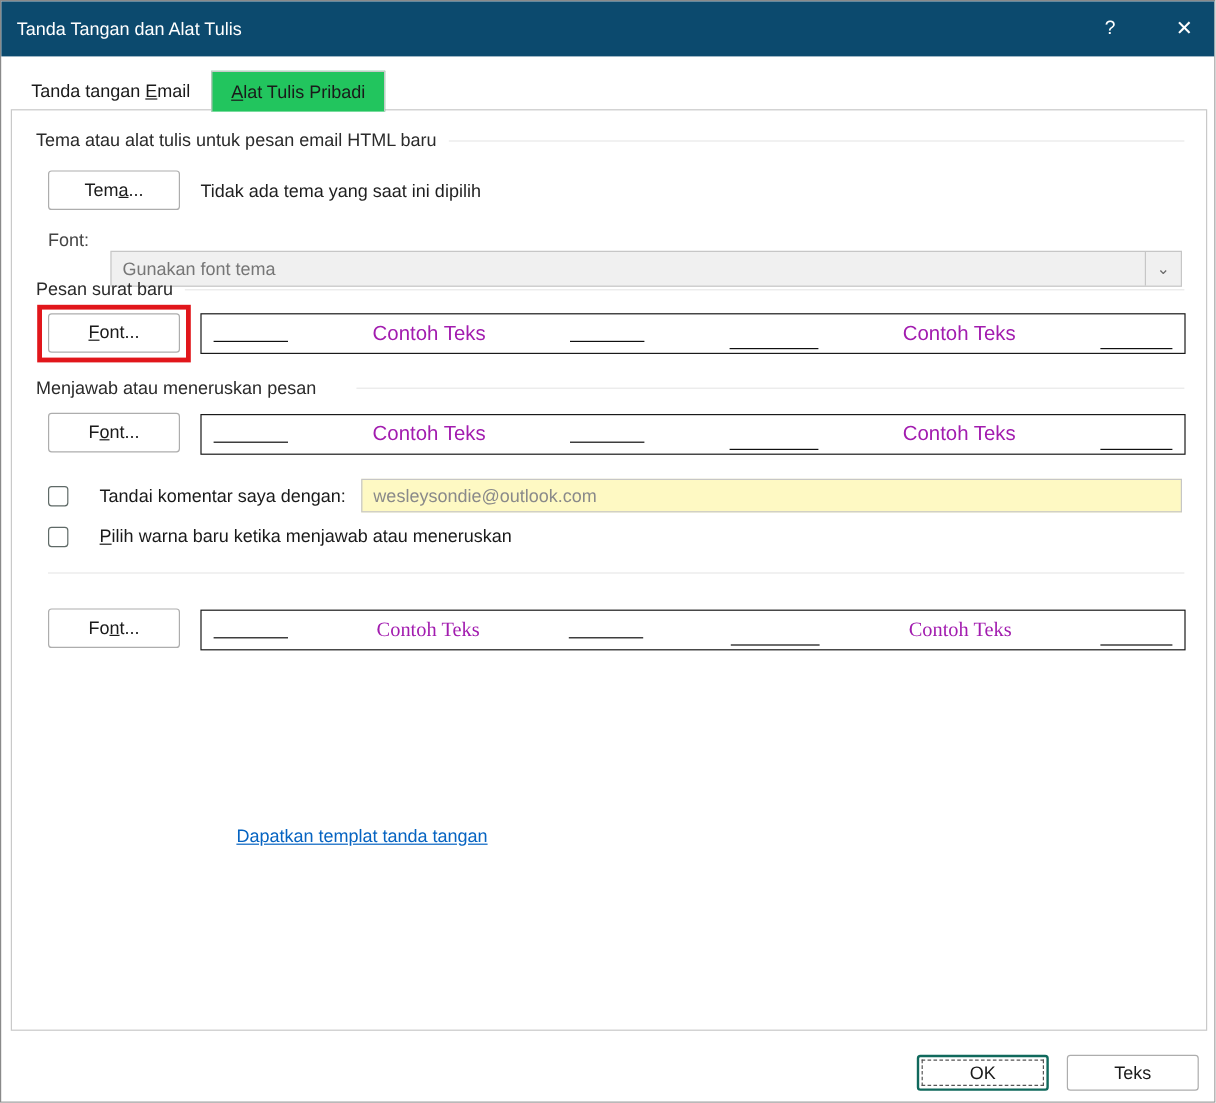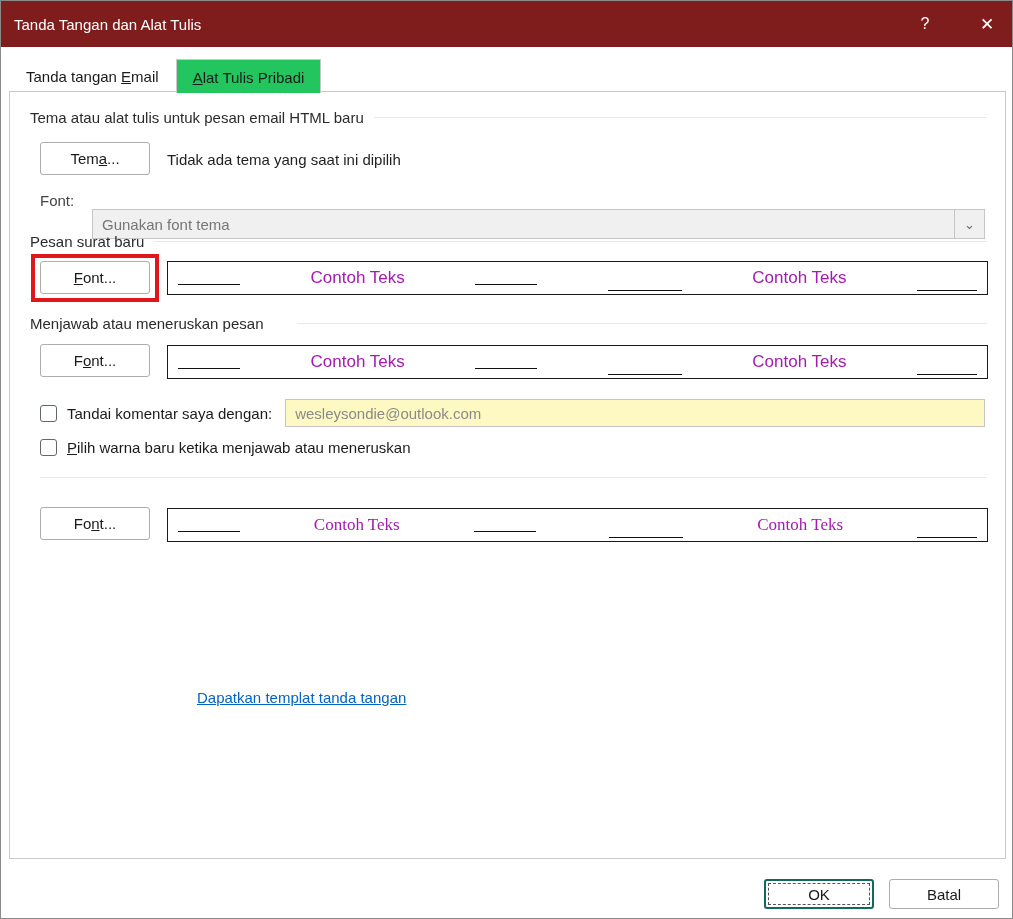--- a/index.html
+++ b/index.html
@@ -13,21 +13,21 @@
   .dialog {
     position: relative;
     width: 1013px; height: 919px;
     background: #fff;
     border: 1px solid #8a8a8a;
     overflow: hidden;
   }
   
   .titlebar {
     position: absolute; top: 0; left: 0; right: 0; height: 46px;
-    background: #7f1d1d;
+    background: #0c4a6e;
     display: flex; align-items: center;
     color: #fff;
     padding-left: 13px;
   }
   .titlebar .title { flex: 1; font-size: 15px; }
   .tb-btn {
     width: 46px; height: 46px;
     display: flex; align-items: center; justify-content: center;
     color: #fff; cursor: default; font-size: 16px;
   }
@@ -111,21 +111,21 @@
   .uline.b { width: 74px; transform: translateY(12px); }
   .uline.c { width: 60px; transform: translateY(12px); }
   .check-row { position: absolute; left: 30px; right: 20px; display: flex; align-items: center; }
   .checkbox {
     width: 17px; height: 17px;
     border: 1px solid #5f6a67;
     border-radius: 3px;
     background: #fff;
     flex: 0 0 auto;
   }
-  .check-label { margin-left: 10px; white-space: nowrap; }
+  .check-label { margin-left: 26px; white-space: nowrap; }
   .comment-input {
     margin-left: 13px; flex: 1; height: 28px;
     background: #fef9c3;
     border: 1px solid #c6c6c6;
     color: #8a8a8a;
     font-family: inherit; font-size: 15px;
     padding: 0 9px;
   }
   .link-row { position: absolute; left: 187px; }
   .link-row a { color: #0563C1; text-decoration: underline; cursor: pointer; }
@@ -237,15 +237,15 @@
       <span class="uline c"></span>
     </div>
 
     <div class="link-row" style="top:597px;">
       <a href="#">Dapatkan templat tanda tangan</a>
     </div>
 
   </div>
 
   <button class="footer-btn ok">OK</button>
-  <button class="footer-btn cancel">Batal</button>
+  <button class="footer-btn cancel">Teks</button>
 
 </div>
 
 </body></html>

